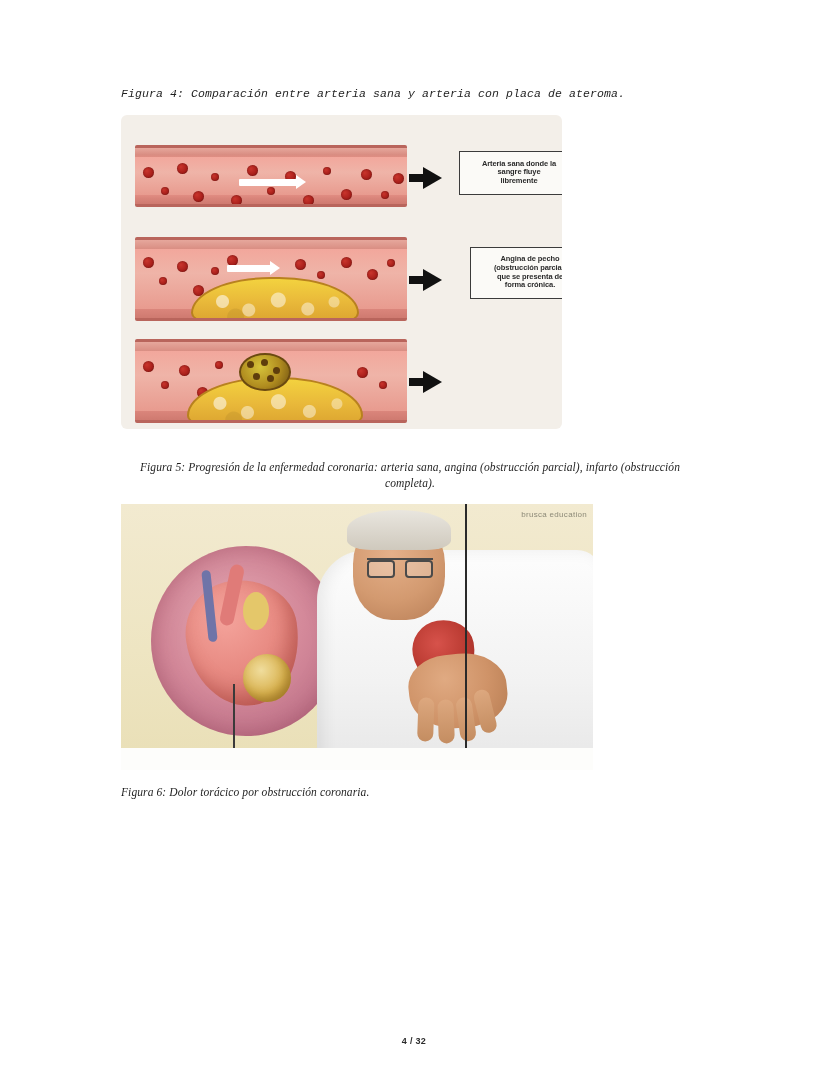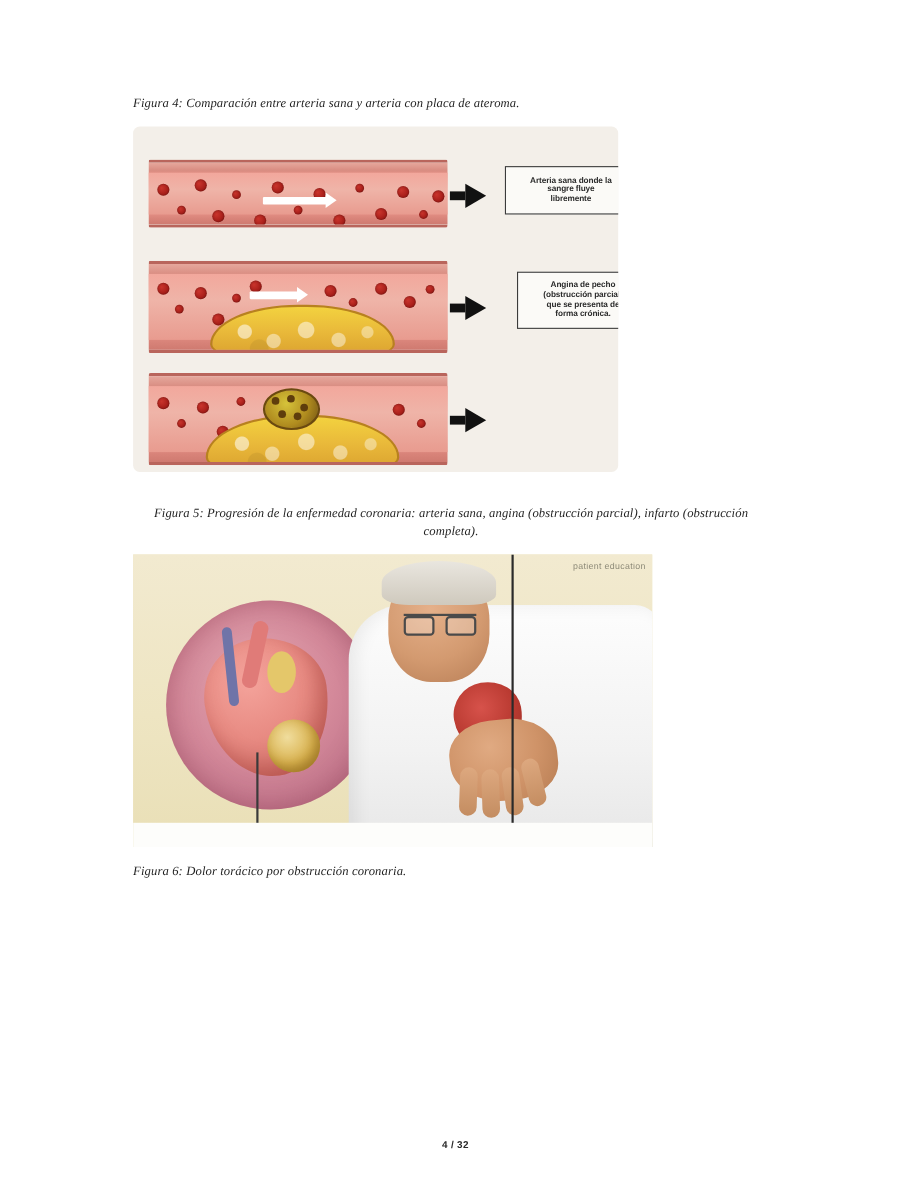--- a/index.html
+++ b/index.html
@@ -307,21 +307,21 @@
     position: absolute;
     left: 0; right: 0;
     top: 1036px;
     text-align: center;
     font-family: "Liberation Sans", sans-serif;
     font-size: 9px;
     font-weight: bold;
     color: #2b2b2b;
     letter-spacing: .3px;
   }
-  .cap-fig4 { margin-bottom: 0; }
+  .cap-fig4 { margin-bottom: 0; font-family: Liberation Mono, monospace; }
   .cap-fig5 { margin-top: 30px; text-align: center; }
   .cap-fig6 { margin-top: 14px; }
 </style>
 </head>
 <body>
 
 <div class="page">
 
   <div class="content">
 
@@ -443,21 +443,21 @@
       <div class="f6-glasses"></div>
       <div class="f6-heart-overlay"></div>
       <div class="f6-hand">
         <div class="f6-finger" style="left:6px;  top:40px; transform:rotate(8deg);"></div>
         <div class="f6-finger" style="left:26px; top:44px; transform:rotate(4deg);"></div>
         <div class="f6-finger" style="left:46px; top:44px; transform:rotate(-2deg);"></div>
         <div class="f6-finger" style="left:66px; top:38px; transform:rotate(-8deg);"></div>
       </div>
       <div class="f6-pointer-line"></div>
       <div class="f6-vline-left"></div>
-      <div class="f6-watermark">patient education</div>
+      <div class="f6-watermark">brusca education</div>
       <div class="f6-white-strip"></div>
     </div>
 
     <div class="caption cap-fig6 caption-wide">Figura 6: Dolor torácico por obstrucción coronaria.</div>
 
   </div>
 
   <div class="page-number">4 / 32</div>
 
 </div>

